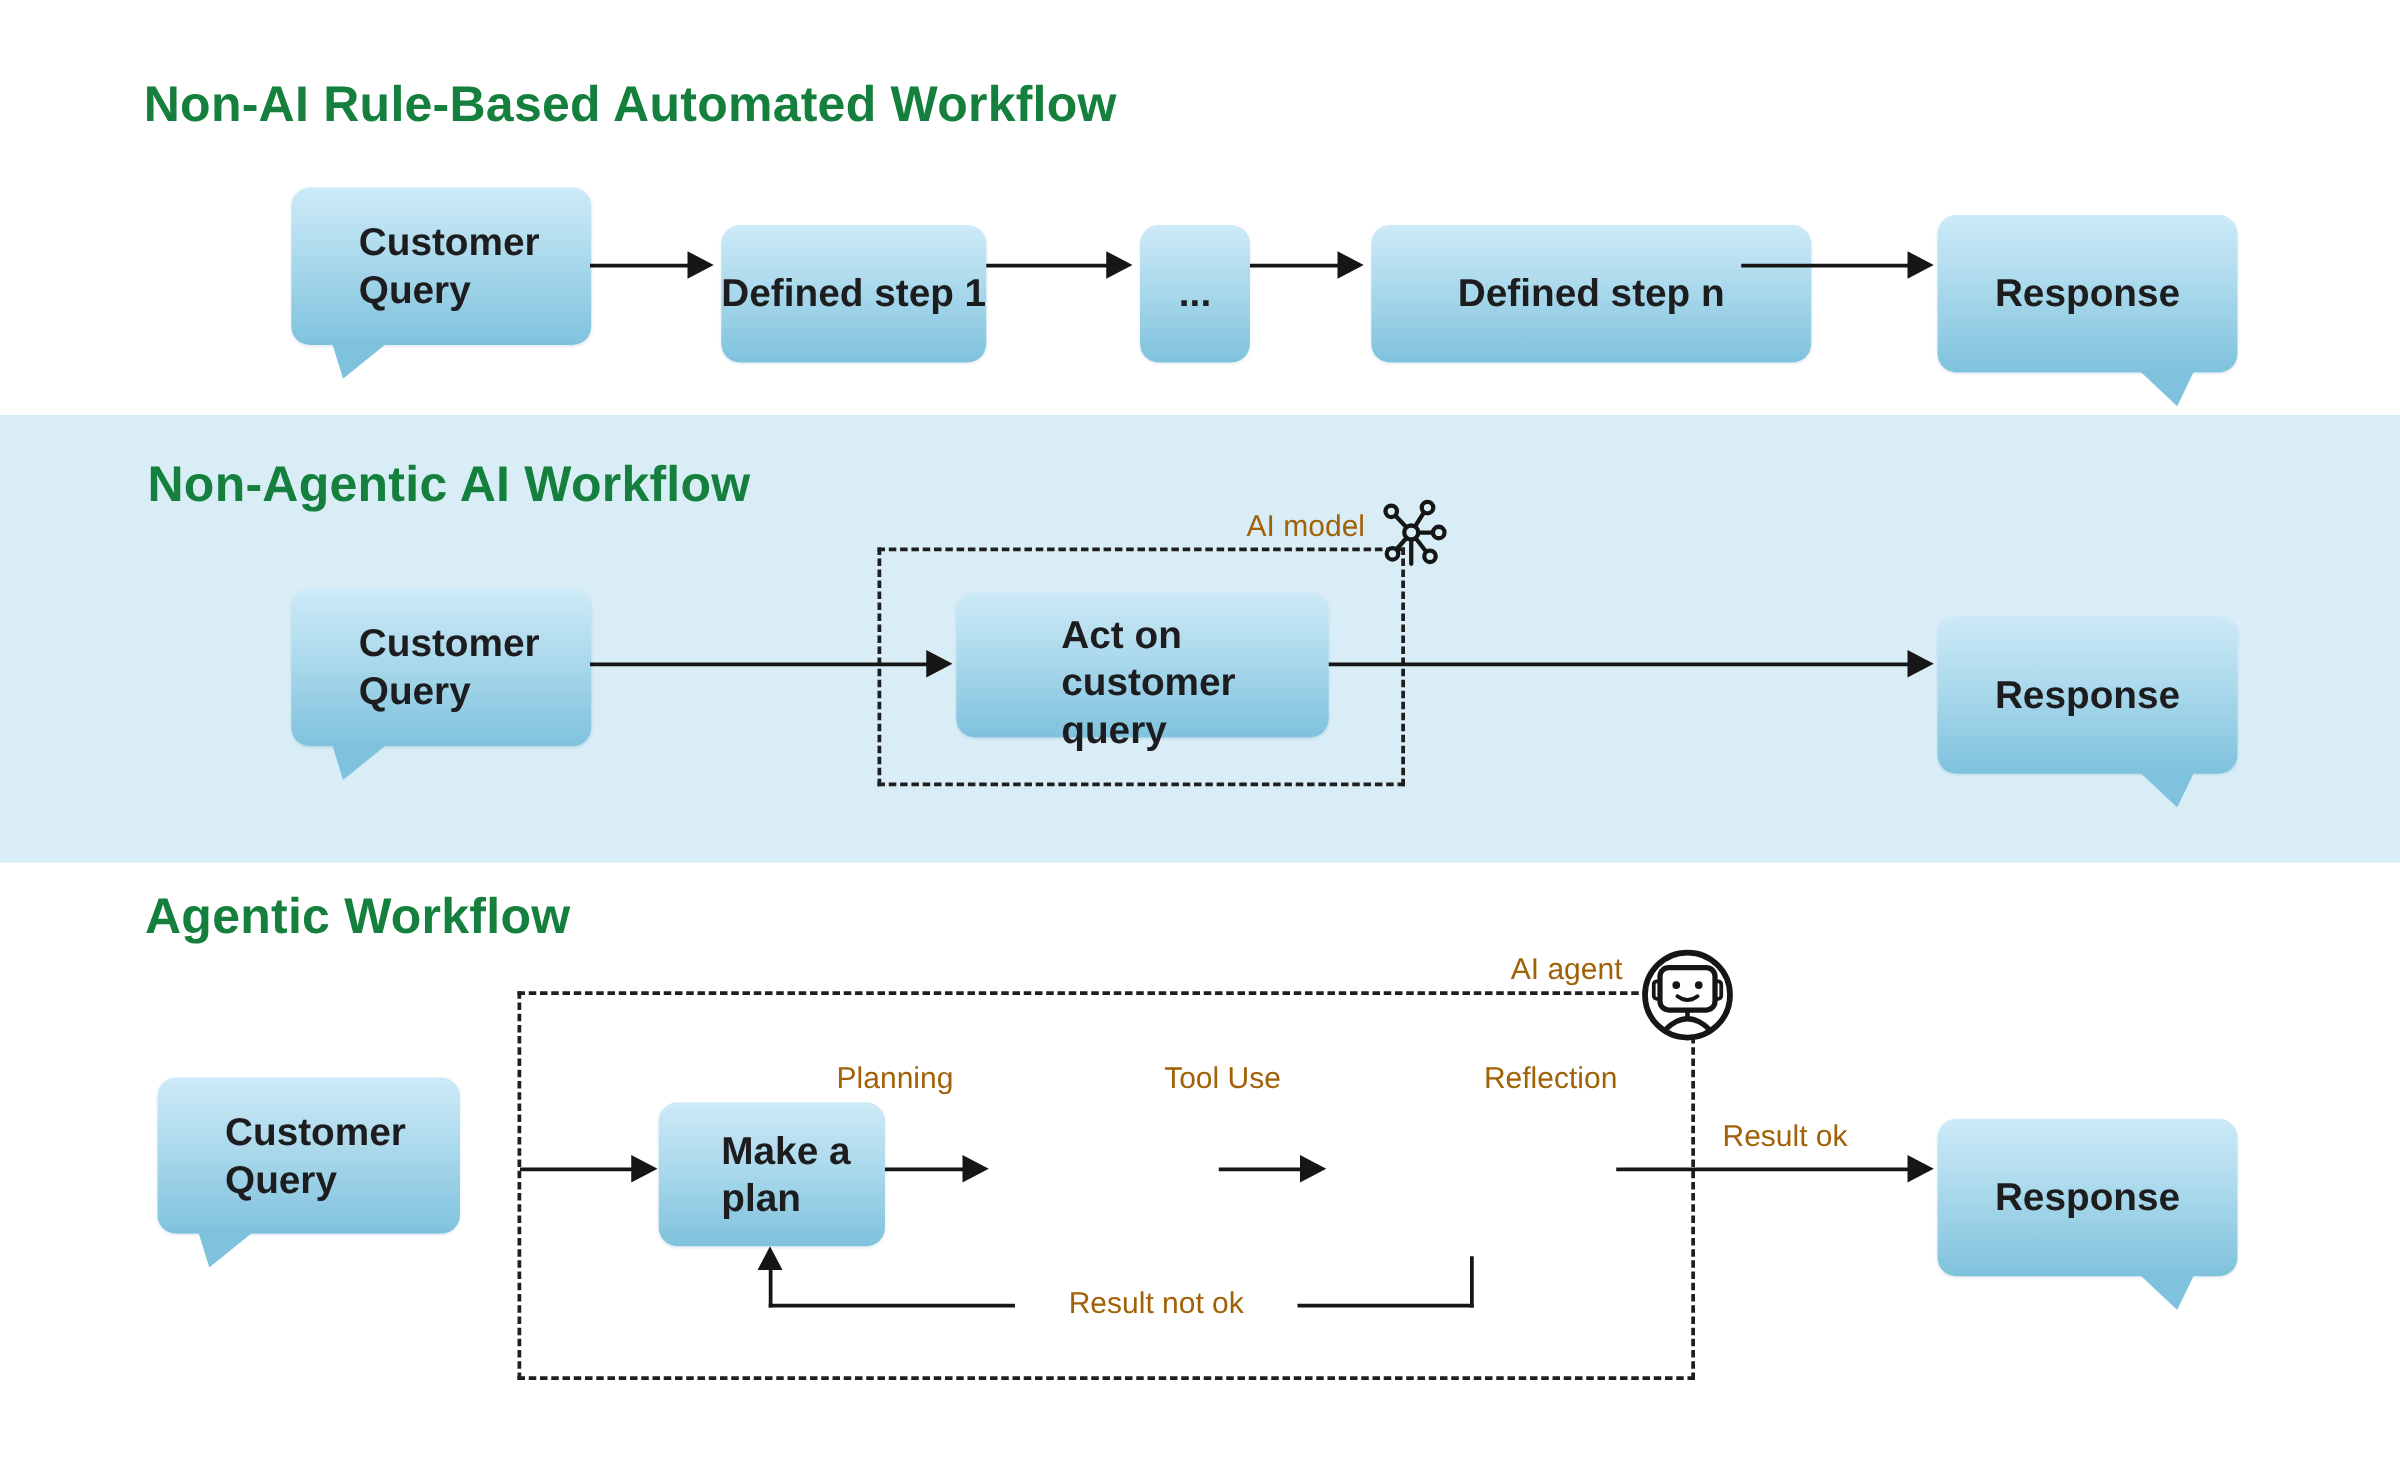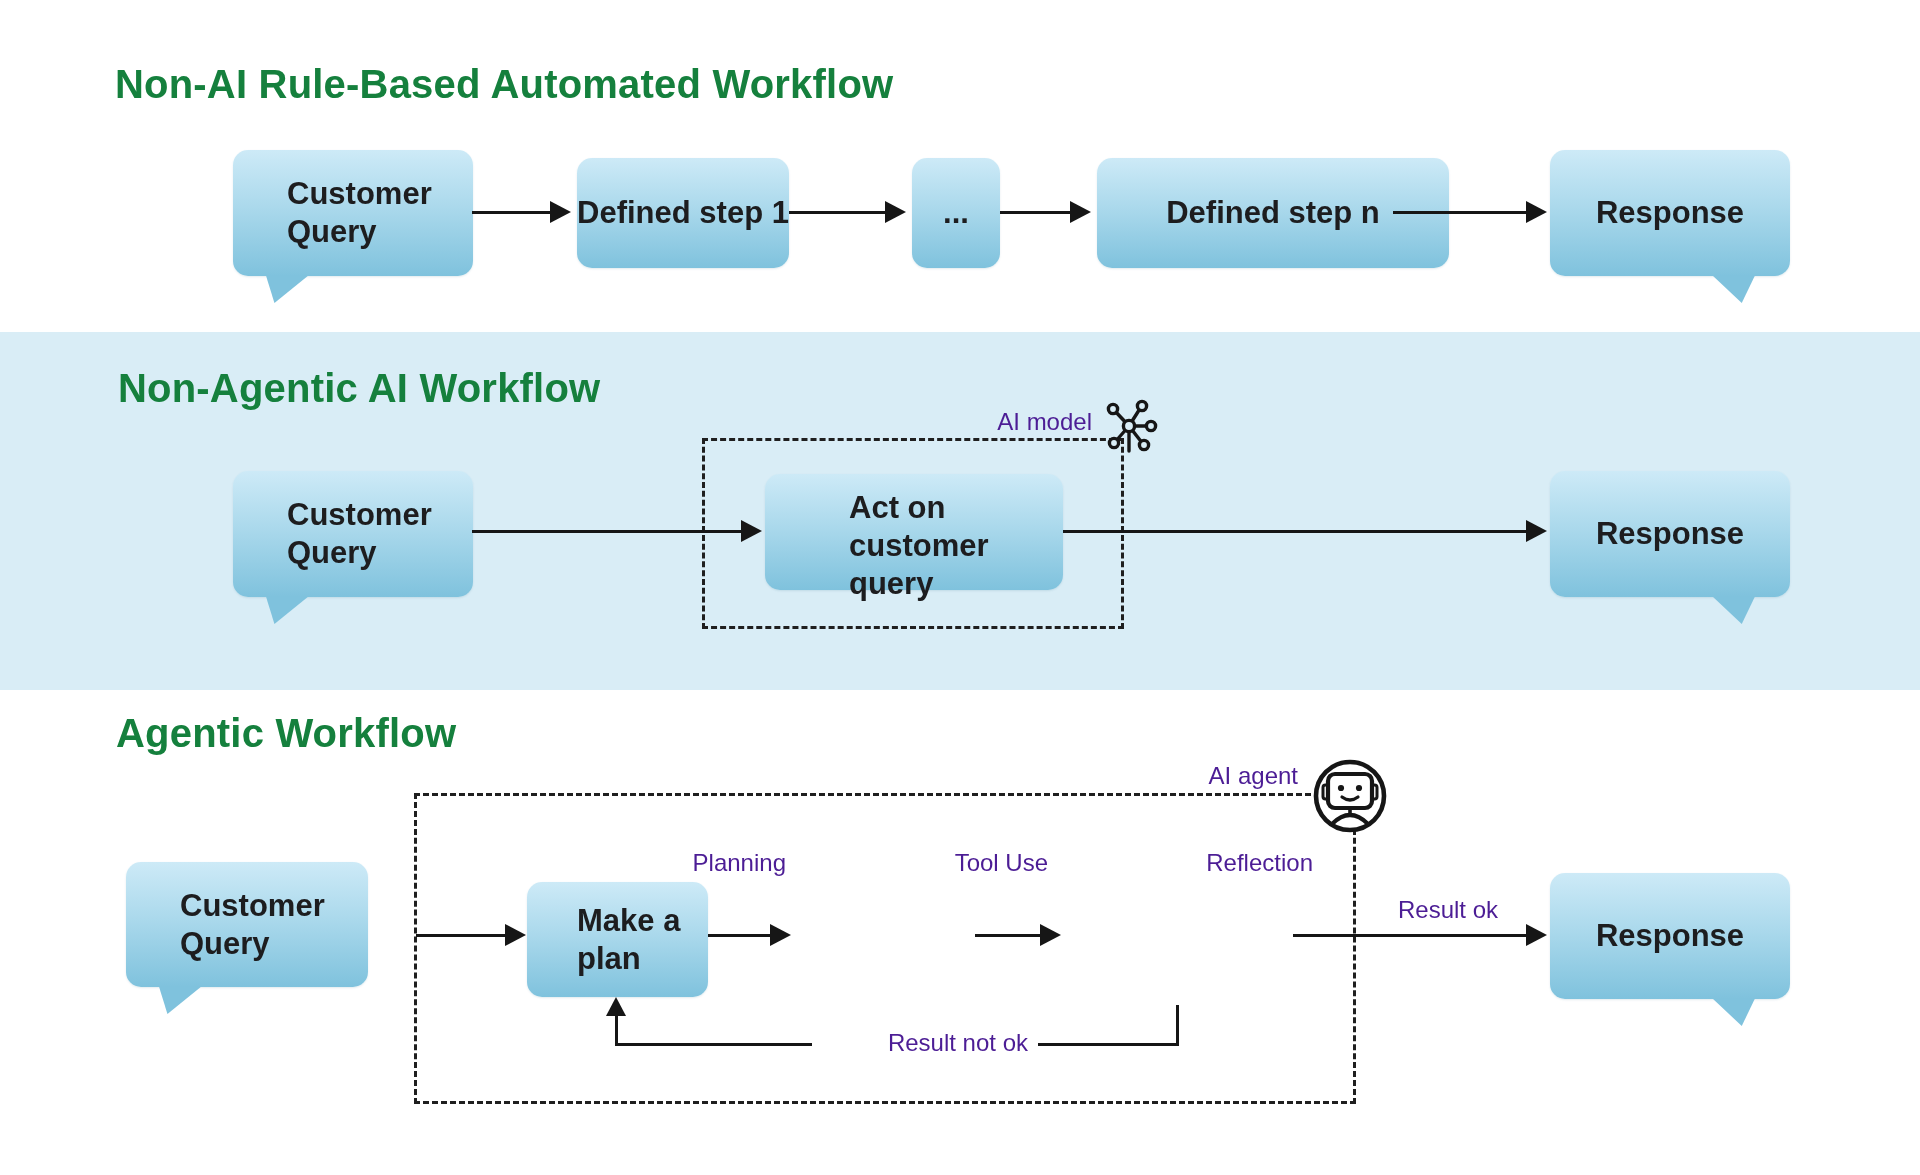--- a/index.html
+++ b/index.html
@@ -9,31 +9,31 @@
   }
   .band{position:absolute;left:0;top:332px;width:1920px;height:358px;background:#d9edf6;}
   .sec-title{position:absolute;font-size:40px;font-weight:700;color:#15803d;letter-spacing:.2px;white-space:nowrap;}
   .node{
     position:absolute;border-radius:15px;
     background:linear-gradient(180deg,#cdeaf7 0%,#abd9ec 45%,#7fc2dd 100%);
     box-shadow:0 1px 2px rgba(60,120,150,.15);
     display:flex;align-items:center;
   }
   .node .node-label{white-space:pre-line;font-size:31px;font-weight:600;line-height:1.22;color:#1d1d1f;}
-  .node.center{justify-content:center;text-align:right;}
+  .node.center{justify-content:center;text-align:right;margin-top:22px;}
   .tail{position:absolute;width:48px;height:28px;bottom:-27px;background:#7fc2dd;}
   .tail.left{left:28px;clip-path:polygon(10% 0,100% 0,28% 100%);}
   .tail.right{right:30px;clip-path:polygon(0 0,90% 0,62% 100%);}
   .hline{position:absolute;height:3px;background:#161616;}
   .vline{position:absolute;width:3px;background:#161616;}
   .ahead-right{position:absolute;width:0;height:0;border-top:11px solid transparent;border-bottom:11px solid transparent;border-left:21px solid #161616;}
   .ahead-up{position:absolute;width:0;height:0;border-left:10px solid transparent;border-right:10px solid transparent;border-bottom:19px solid #161616;}
   .dashed-frame{position:absolute;border:3px dashed #1f1f1f;}
-  .small-label{position:absolute;font-size:24px;color:#4c1d95;white-space:nowrap;}
-  .small-label.center{text-align:right;}
+  .small-label{position:absolute;font-size:24px;color:#a16207;white-space:nowrap;}
+  .small-label.center{text-align:center;}
   .small-label.right{text-align:right;}
   .loop-label{background:#ffffff;padding:0 10px;text-align:center;}
   .icon{position:absolute;}
 </style>
 </head>
 <body>
 
 <div class="canvas">
 
   <div class="band"></div>

